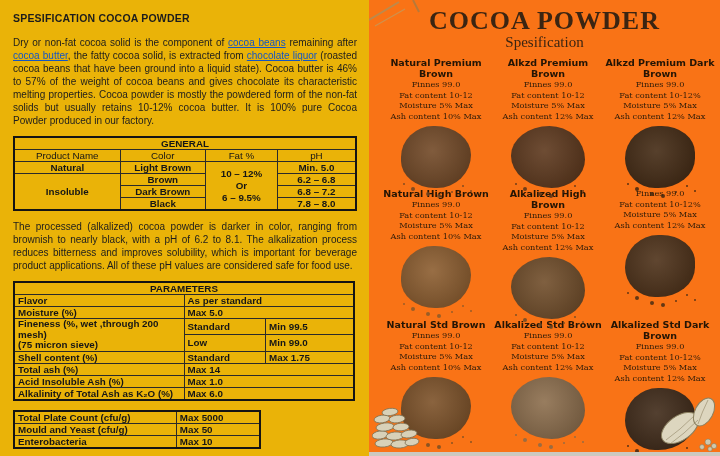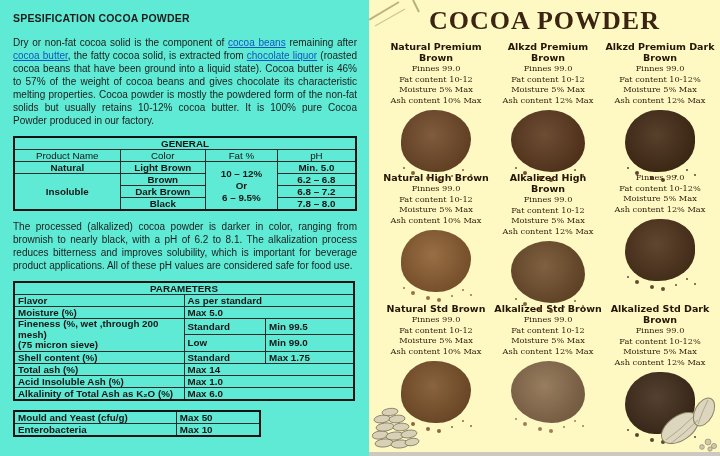--- a/index.html
+++ b/index.html
@@ -4,21 +4,21 @@
 <style>
   * { box-sizing: border-box; }
   html,body { margin:0; padding:0; }
   body {
     width:720px; height:456px; display:flex; overflow:hidden;
     font-family:"Liberation Sans", sans-serif; background:#ffffff;
   }
 
   
   .doc {
-    width:369px; height:456px; background:#5eead4;
+    width:369px; height:456px; background:#eab308;
     padding:10px 12px 0 13px; overflow:hidden;
   }
   .doc-title {
     font-size:10.5px; font-weight:bold; color:#1c1c1c;
     margin:2px 0 12px 0; letter-spacing:.2px;
   }
   .para {
     font-size:10px; line-height:13px; text-align:justify;
     color:#1d1d1d; margin:0 0 9px 0;
   }
@@ -37,21 +37,21 @@
   .fat-cell { line-height:12px; }
   .tbl-params { width:342px;border-radius:9px; }
   .tbl-params td { text-align:left; }
   .wrap2 { white-space:normal; line-height:10.5px; }
   .tbl-micro { width:248px; }
   .tbl-micro td { text-align:left; }
 
   
   .panel {
     position:relative; width:351px; height:456px;
-    background:#fef9c3; overflow:hidden;
+    background:#f97316; overflow:hidden;
     border-bottom:4px solid #ccc9c0;
   }
   .panel-title {
     margin-top:7px; text-align:center;
     font-family:"Liberation Serif", serif; font-weight:bold;
     font-size:26px; line-height:27px; color:#3b2512; letter-spacing:1px;
   }
   .panel-sub {
     text-align:center; font-family:"Liberation Serif", serif;
     font-size:15px; line-height:16px; color:#3b2512;
@@ -189,20 +189,24 @@
   </tbody>
     </table>
 
   <table class="tbl-micro">
     <colgroup>
         <col style="width:66%">
         <col style="width:34%">
       </colgroup>
     <tbody>
     <tr>
+      <td>Total Plate Count (cfu/g)</td>
+      <td>Max 5000</td>
+    </tr>
+    <tr>
       <td>Mould and Yeast (cfu/g)</td>
       <td>Max 50</td>
     </tr>
     <tr>
       <td>Enterobacteria</td>
       <td>Max 10</td>
     </tr>
 
   </tbody>
     </table>
@@ -210,20 +214,21 @@
 
 <div class="panel">
 
   <svg class="sketch" width="60" height="30">
     <line x1="0" y1="20" x2="30" y2="2" stroke="#a59362" stroke-width="2" opacity="0.7"></line>
     <line x1="6" y1="26" x2="36" y2="9" stroke="#b4a470" stroke-width="1.3" opacity="0.6"></line>
     <line x1="44" y1="0" x2="50" y2="12" stroke="#8d7d50" stroke-width="2" opacity="0.6"></line>
   </svg>
 
   <div class="panel-title">COCOA POWDER</div>
+  <div class="panel-sub">Spesification</div>
 
   <div class="grid">
 
     <div class="product">
       <div class="p-name">Natural Premium Brown</div>
       <div class="p-spec">Finnes 99.0</div>
       <div class="p-spec">Fat content 10-12</div>
       <div class="p-spec">Moisture 5% Max</div>
       <div class="p-spec">Ash content 10% Max</div>
       <div class="powder" style="background: radial-gradient(circle at 45% 40%, rgba(255, 255, 255, 0.12), rgba(0, 0, 0, 0.25)) rgb(111, 69, 34); color: rgb(111, 69, 34);"></div>

